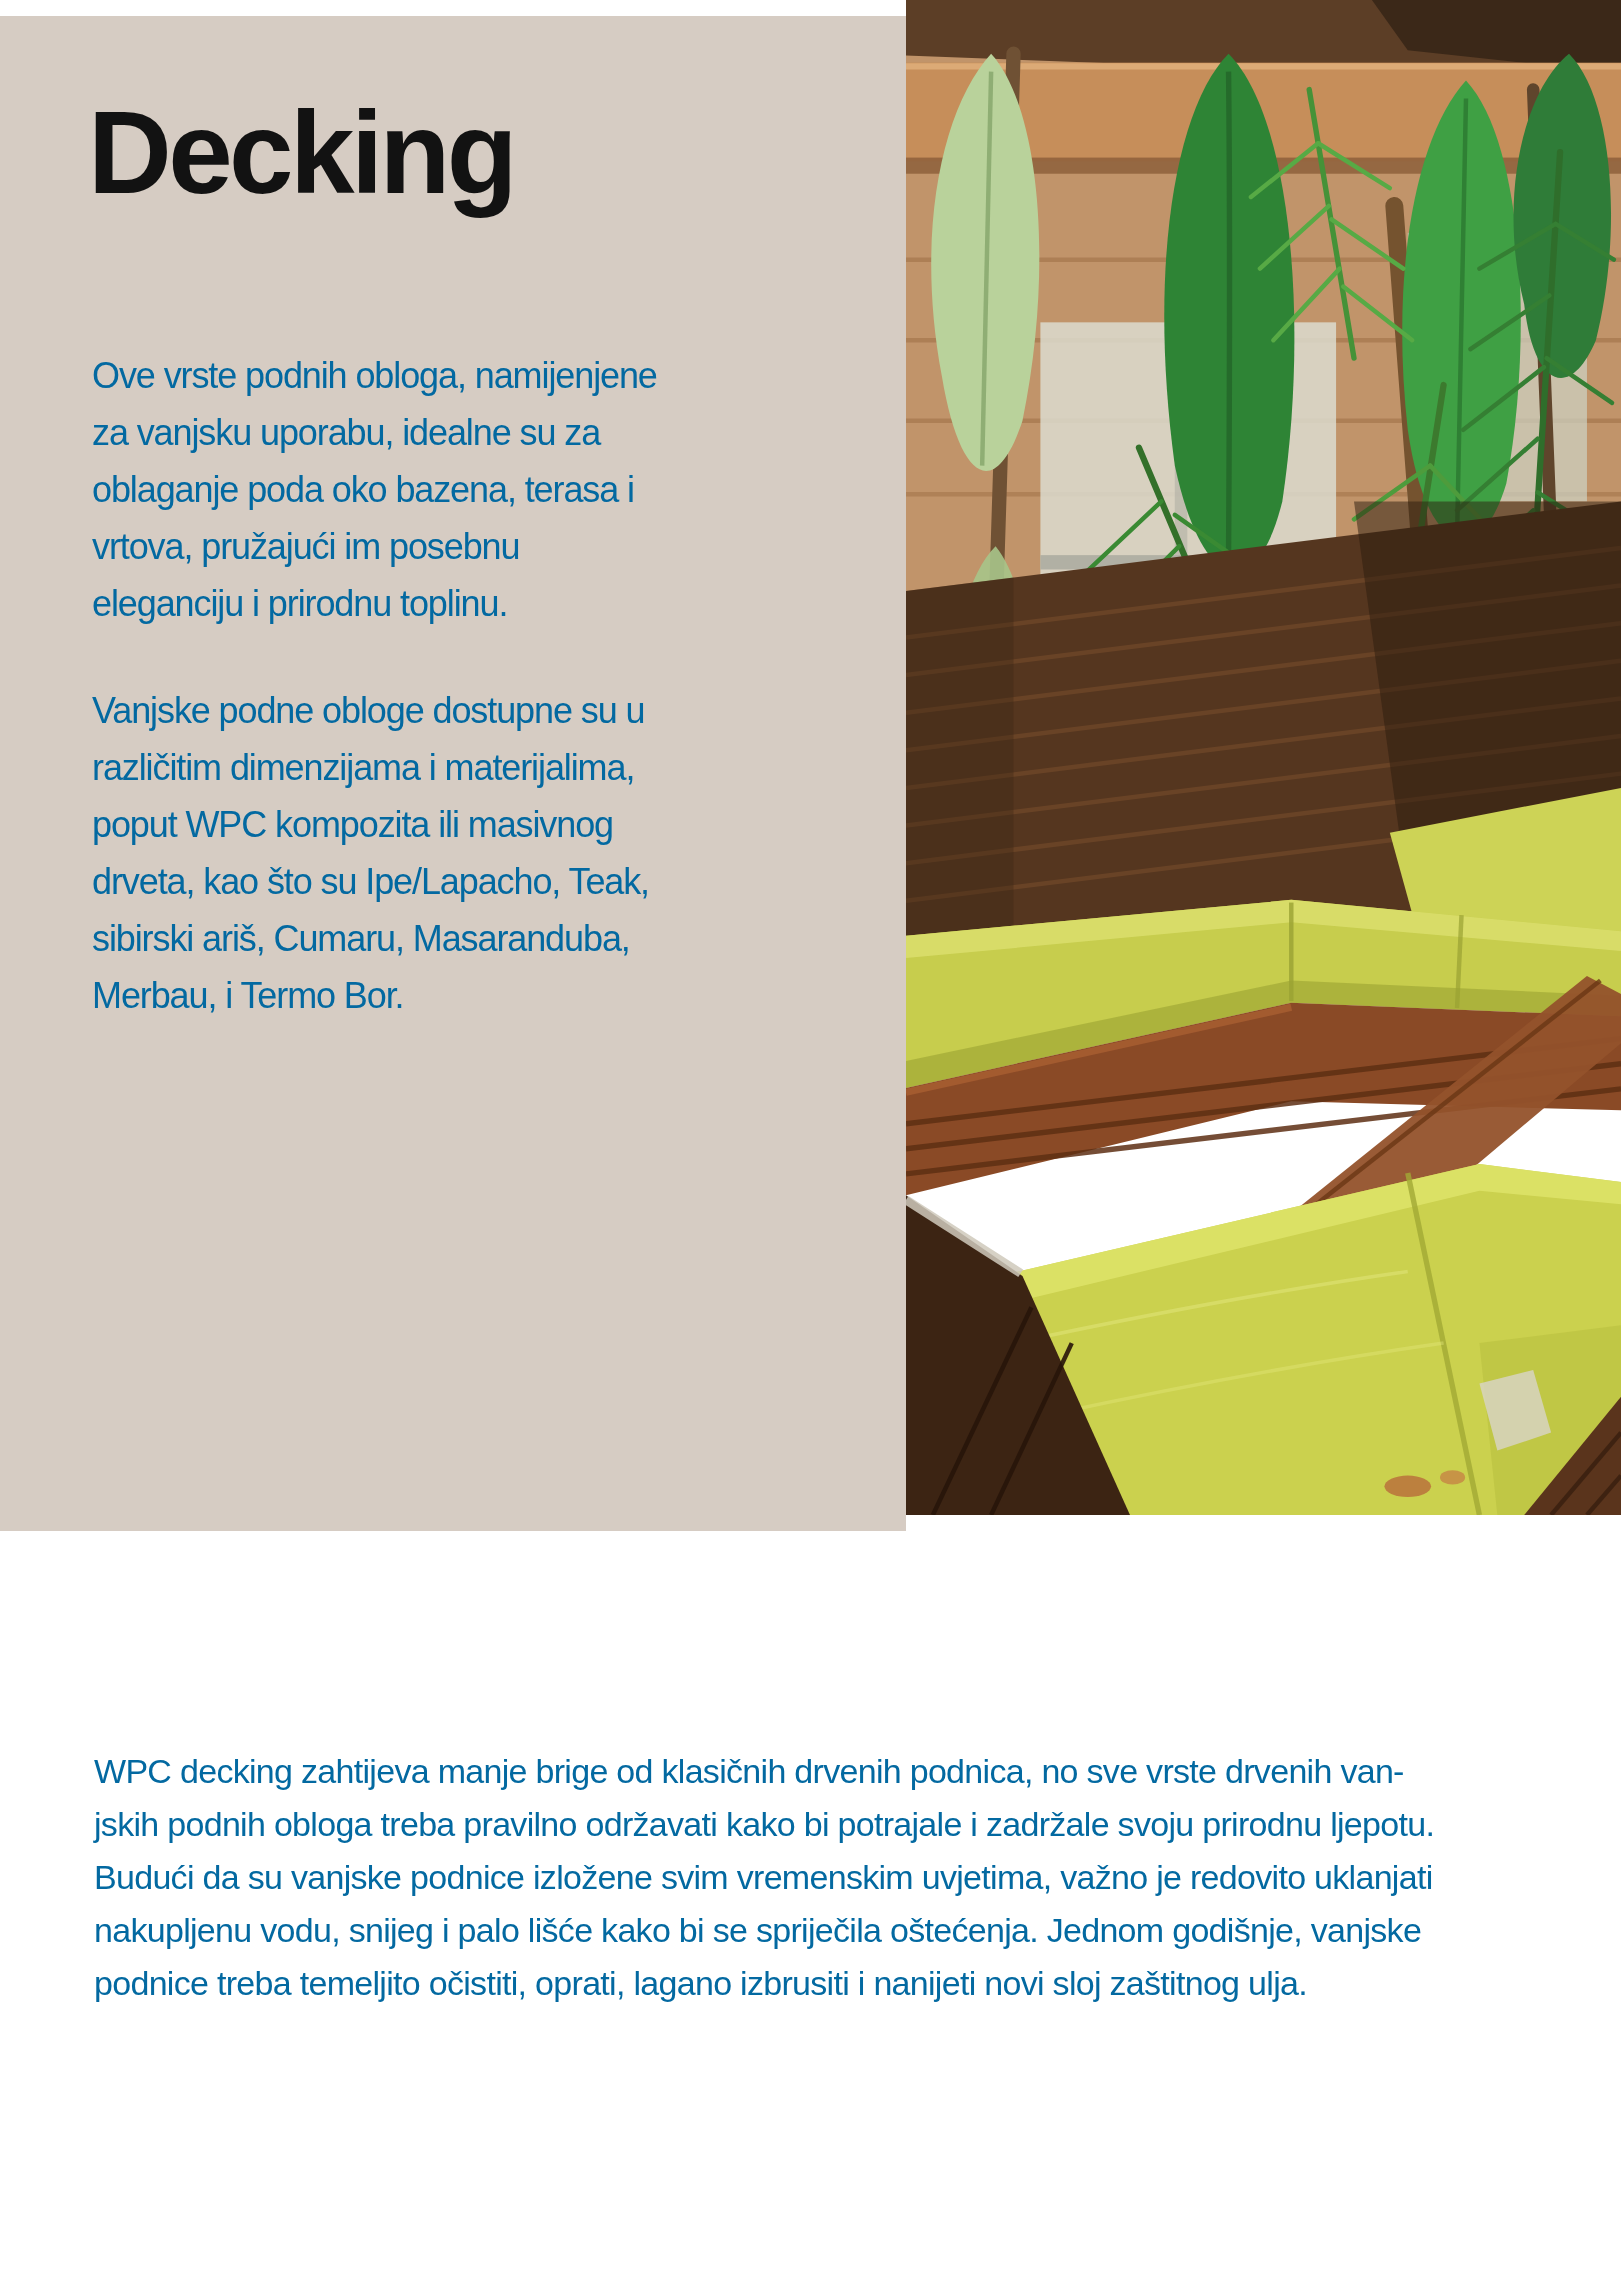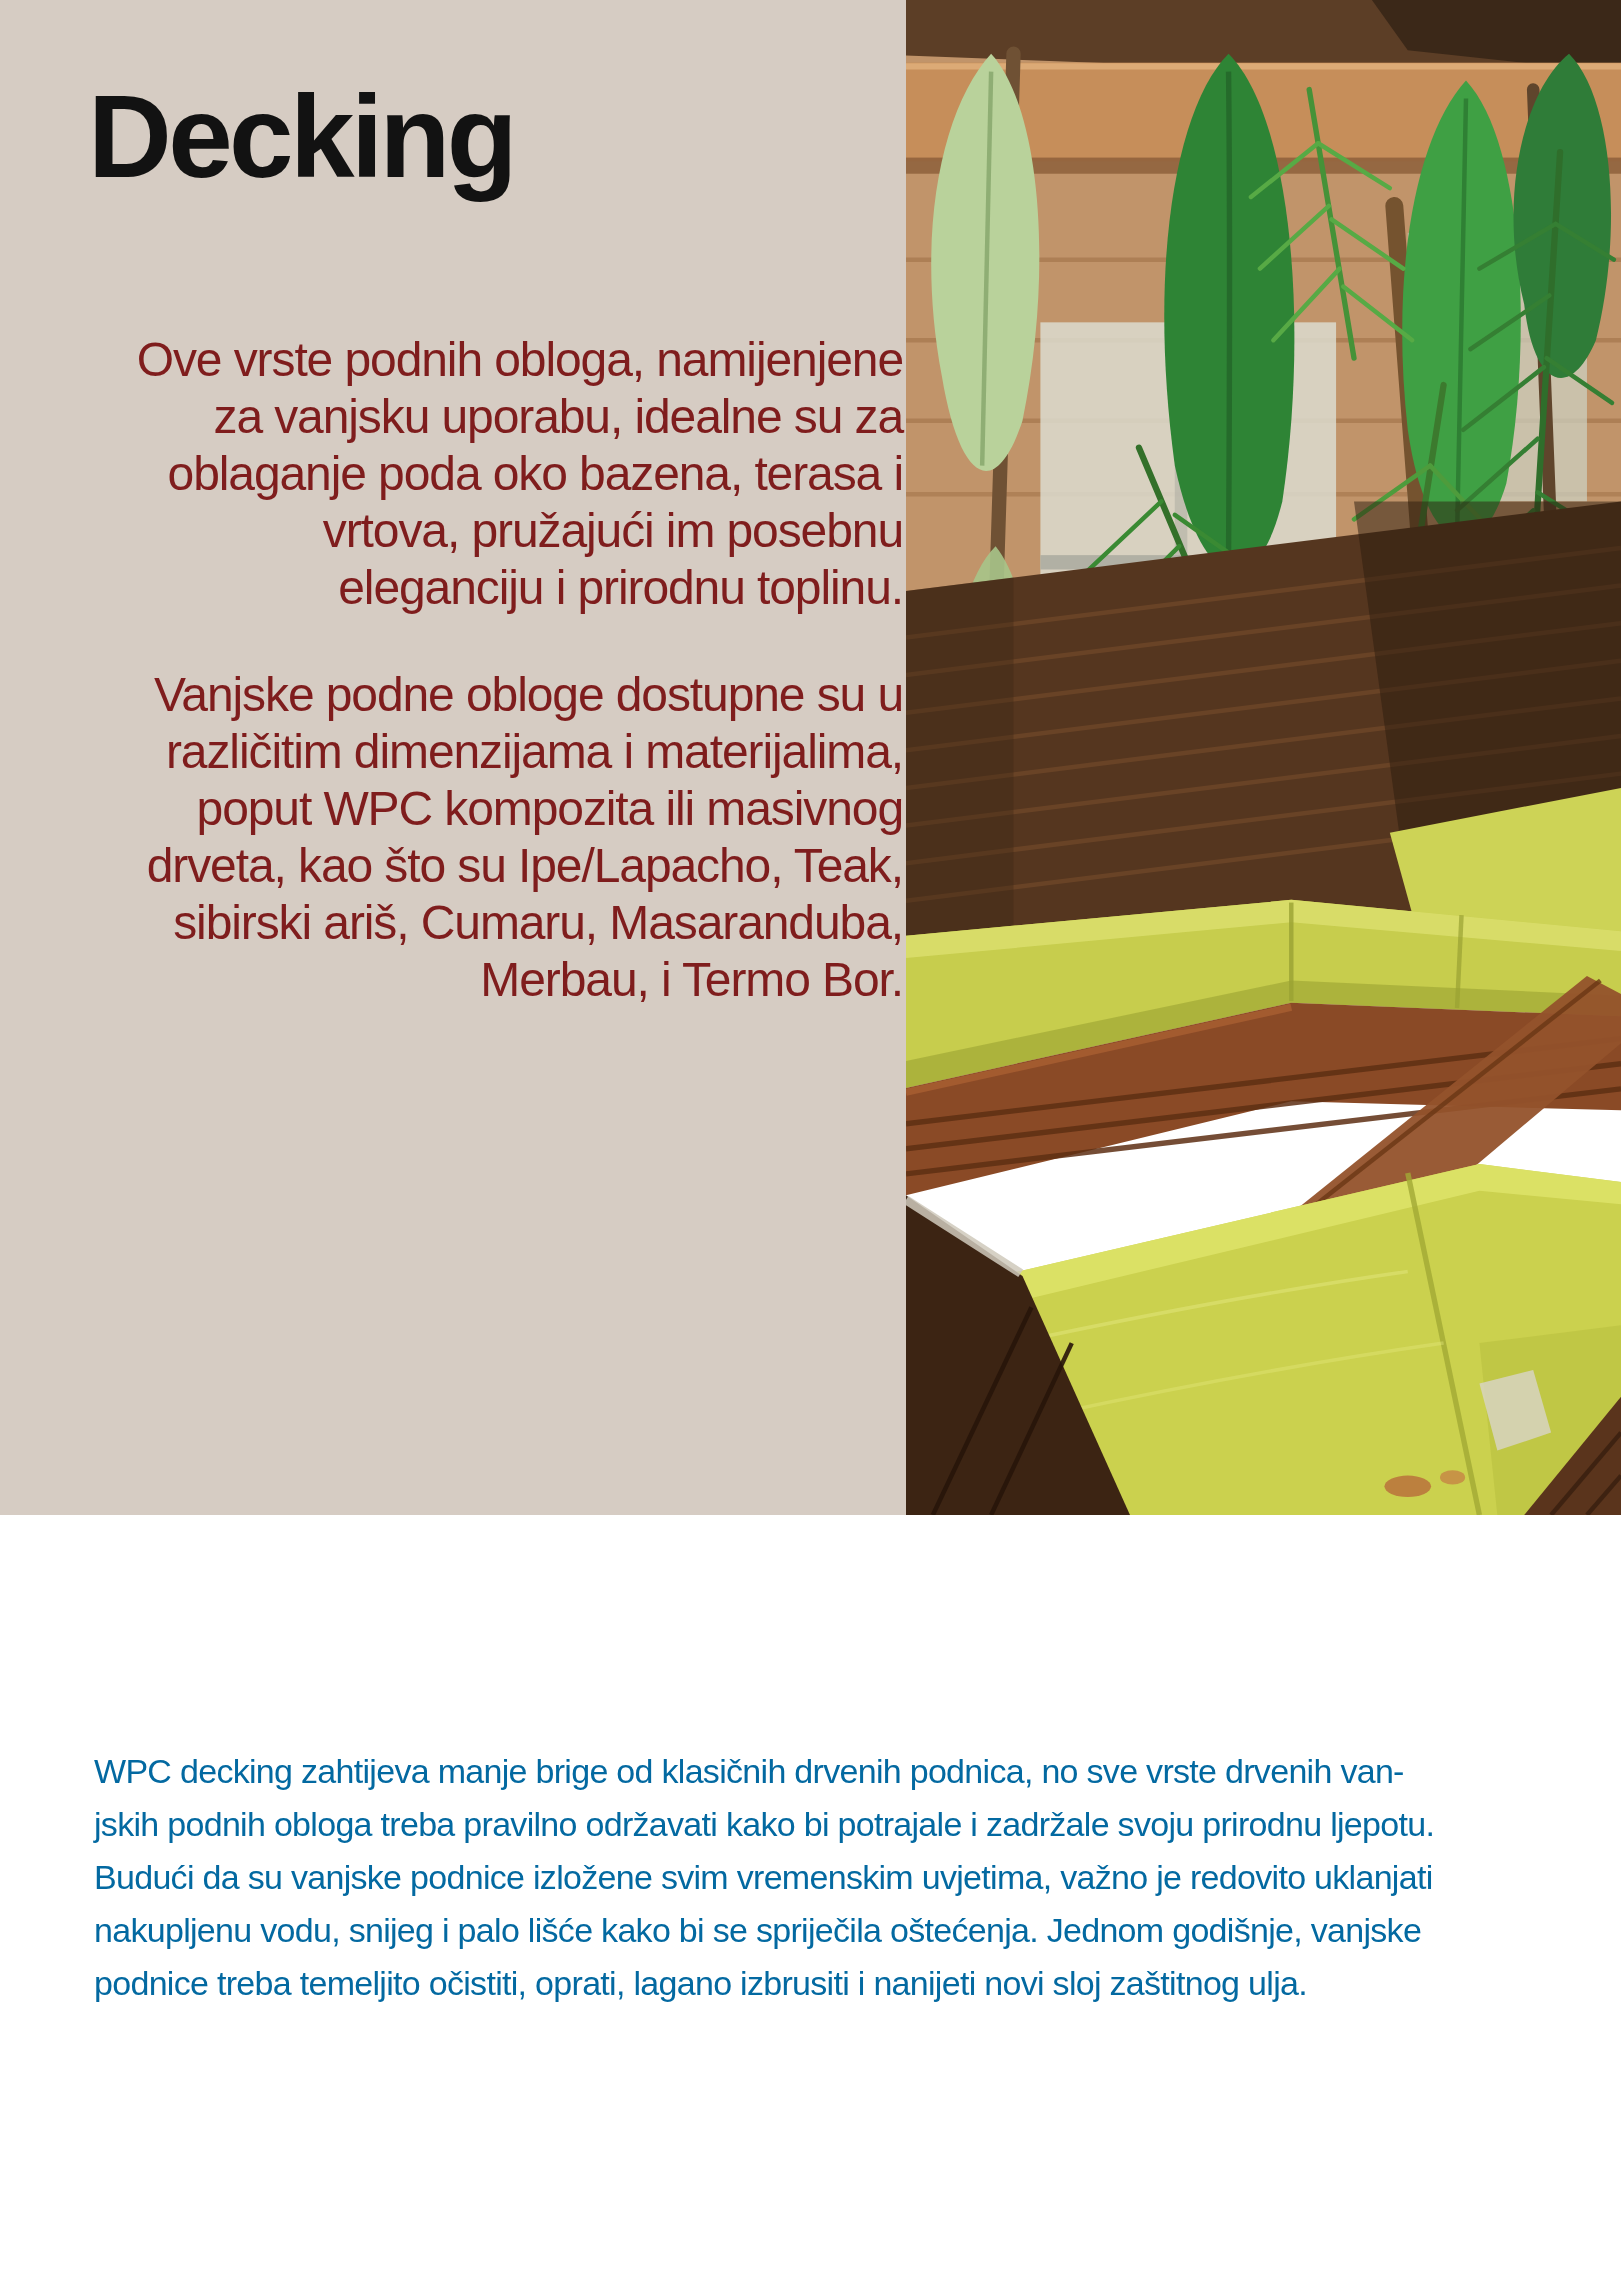--- a/index.html
+++ b/index.html
@@ -3,34 +3,34 @@
 <meta charset="utf-8">
 <style>
   html,body{margin:0;padding:0;background:#ffffff;}
   .page{
     position:relative; width:1621px; height:2293px; overflow:hidden;
     background:var(--white,#fff);
     font-family:"Liberation Sans","DejaVu Sans",sans-serif;
     color:var(--text,#1b1b1b);
   }
   .hero-panel{
-    position:absolute; left:0; top:0; width:906px; height:1515px;
+    position:absolute; left:0; top:16px; width:906px; height:1515px;
     background:var(--beige,#d6ccc3);
   }
   .page-title{
     position:absolute; left:88px; top:70px; margin:0;
     font-size:116px; font-weight:700; letter-spacing:-3.6px; color:#121212;
   }
   .hero-copy{
     position:absolute; left:92px; top:331px; width:811px;
   }
   .hero-copy p{
     margin:0 0 50px 0;
-    font-size:48px; line-height:57px; letter-spacing:-1.1px;
-    font-weight:300; color:#7f1d1d;text-align:right;
+    font-size:36px; line-height:57px; letter-spacing:-1.1px;
+    font-weight:300; color:#0369a1;
   }
   .prelines{ white-space:pre-line; }
   .photo-frame{
     position:absolute; left:906px; top:0; width:715px; height:1515px;
     overflow:hidden;
   }
   .photo-frame svg{ display:block; width:100%; height:100%; }
   .section-title{
     position:absolute; left:90px; top:1583px; margin:0;
     font-size:75px; color:#121212; font-weight:400; letter-spacing:-1.8px;

